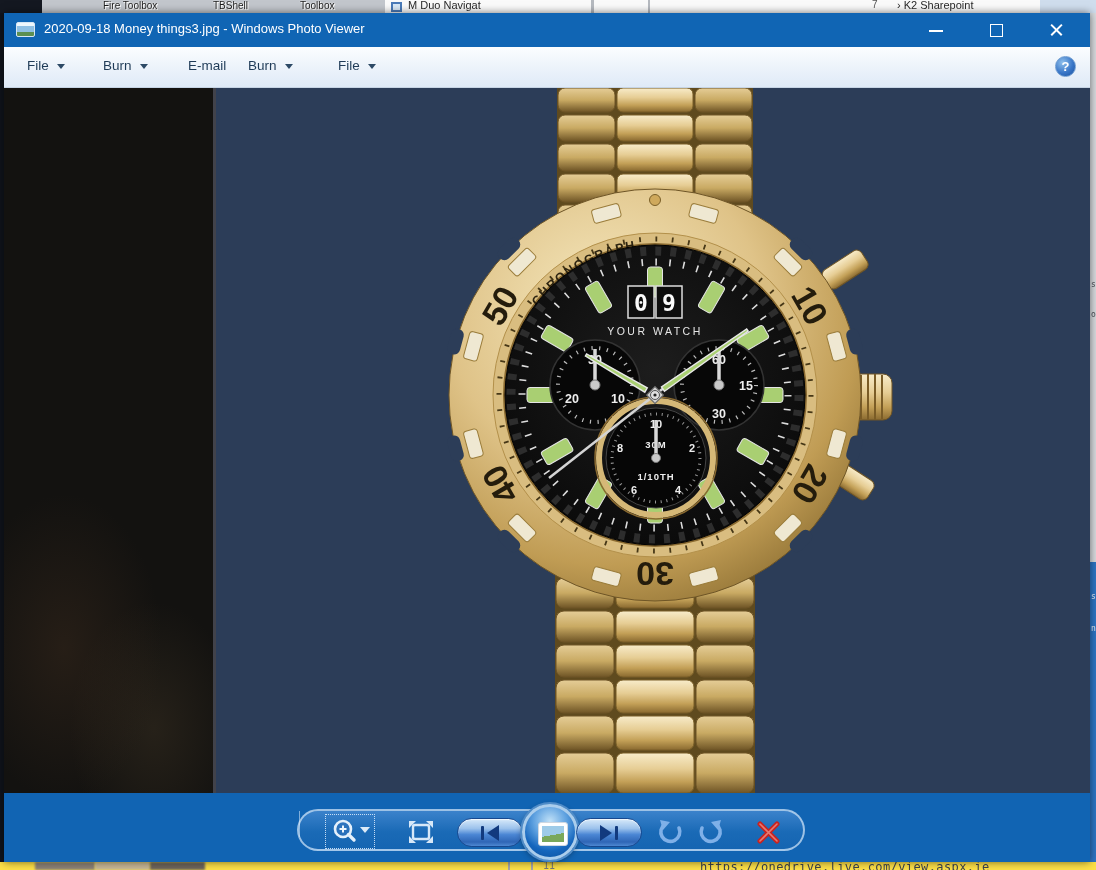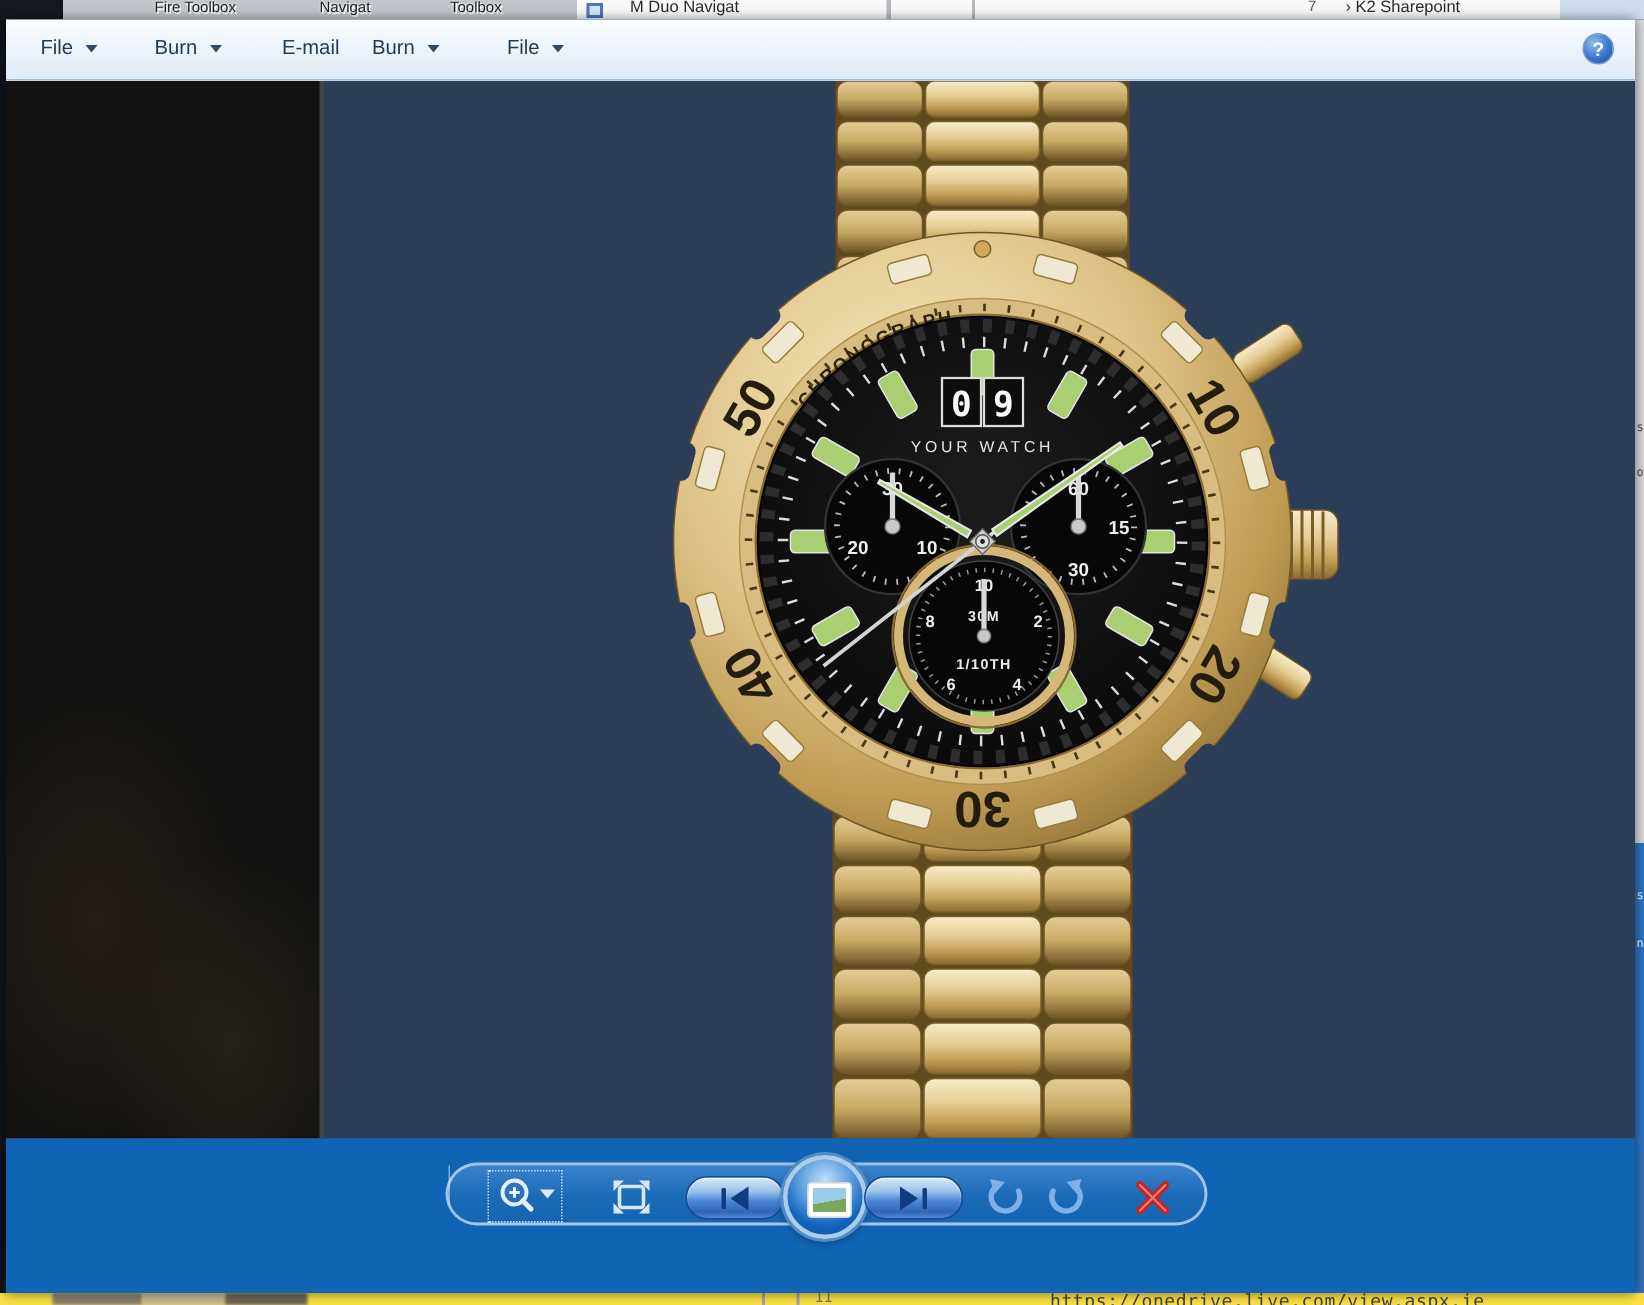--- a/index.html
+++ b/index.html
@@ -91,24 +91,24 @@
     background:linear-gradient(170deg,#9ecbe8 0 55%,#7aa85a 55% 100%); }
   #rccw-btn { left:358px; top:8px; } #rcw-btn { left:398px; top:8px; }
   #divider { left:441px; top:8px; width:1px; height:26px; background:rgba(220,235,250,.55); }
   #delete-btn { left:456px; top:8px; }
 </style>
 </head>
 <body>
 
 <div id="desktop-top" class="abs">
   <span class="bg-label" style="left:103px">Fire Toolbox</span>
-  <span class="bg-label" style="left:213px">Navigat</span>
+  <span class="bg-label" style="left:213px">TBShell</span>
   <span class="bg-label" style="left:300px">Toolbox</span>
   <span id="bg-mini-icon" class="abs"></span>
-  <span class="bg-frag" style="left:420px">M Duo Navigat</span>
+  <span class="bg-frag" style="left:408px">M Duo Navigat</span>
   <span class="vline" style="left:591px"></span>
   <span class="vline" style="left:648px;width:2px"></span>
   <span class="bg-frag" style="left:872px;font-size:10px;color:#555">7</span>
   <span class="bg-frag" style="left:897px">› K2 Sharepoint</span>
 </div>
 
 <div id="desktop-right" class="abs">
   <span style="left:1px;top:267px">s</span>
   <span style="left:1px;top:297px">o</span>
   <div class="blue">
@@ -122,20 +122,30 @@
   <span class="blob" style="left:95px;width:55px;background:#c7b795"></span>
   <span class="blob" style="left:150px;width:55px;background:#6e655c"></span>
   <span class="tick" style="left:508px"></span>
   <span class="tick" style="left:531px"></span>
   <span id="bottom-rownum">11</span>
   <span id="bottom-url">https://onedrive.live.com/view.aspx.ie</span>
 </div>
 
 <div id="pv-window" class="abs">
 
+  <div id="titlebar">
+    <div id="title-icon"></div>
+    <div id="title-text">2020-09-18 Money things3.jpg - Windows Photo Viewer</div>
+    <div id="btn-min" class="winbtn"></div>
+    <div id="btn-max" class="winbtn"></div>
+    <div id="btn-close" class="winbtn">
+      <span class="xbar a"></span>
+      <span class="xbar b"></span>
+    </div>
+  </div>
 
   <div id="menubar">
     <div class="menu-item" style="left:23px">
       <span>File</span>
       <span class="dd-arrow"></span>
       </div>
     <div class="menu-item" style="left:99px">
       <span>Burn</span>
       <span class="dd-arrow"></span>
       </div>

